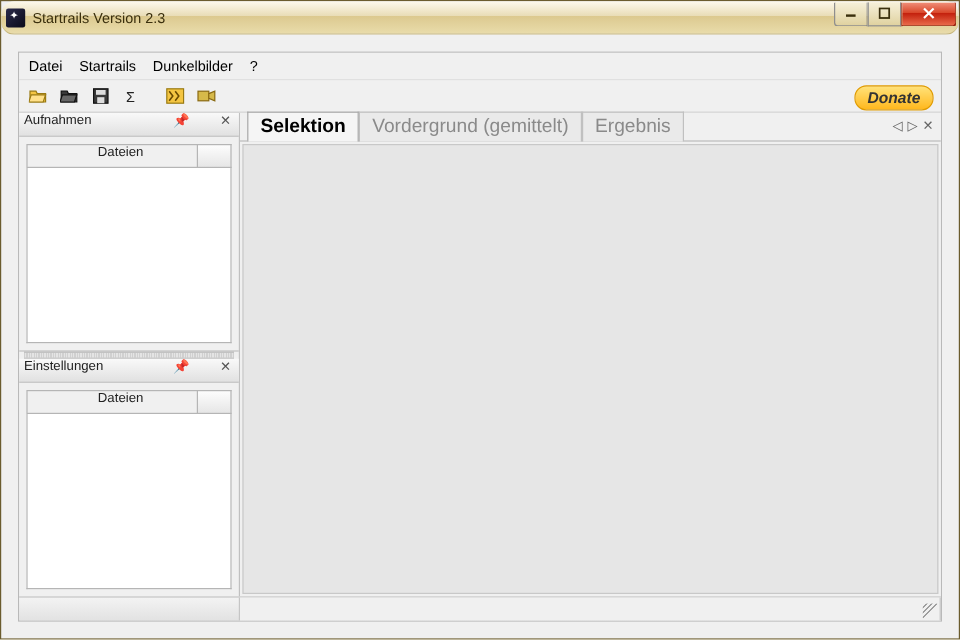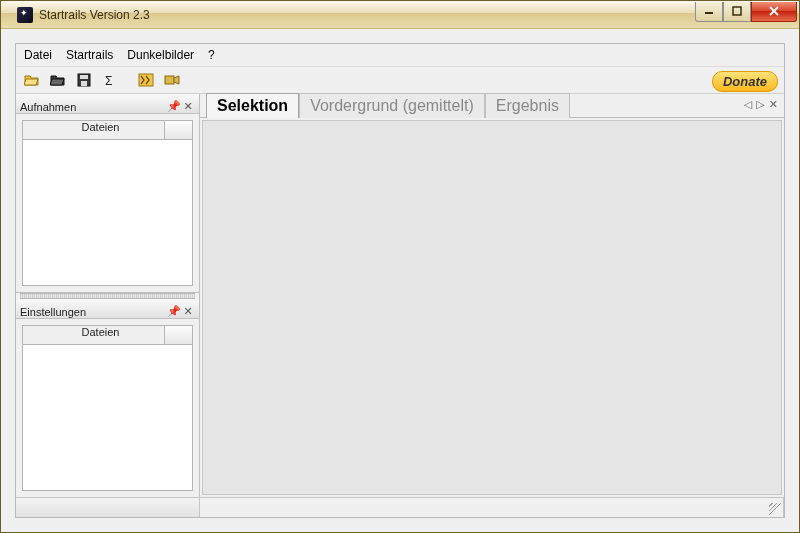--- a/index.html
+++ b/index.html
@@ -1,20 +1,20 @@
 <!DOCTYPE html>
 <html><head>
 <meta charset="utf-8">
 <style>
 * { margin: 0; padding: 0; box-sizing: border-box; font-family: "Segoe UI", Tahoma, sans-serif; font-size: 12px; }
 body { width: 800px; height: 533px; overflow: hidden; background: #d8c89c; }
 
 .window { width: 800px; height: 533px; border: 1px solid #6b5c2e; display: flex; flex-direction: column; background: #f0f0f0; }
 
-.titlebar { height: 28px; background: linear-gradient(to bottom, #fdf9ed 0%, #e9ddb7 45%, #dcc98f 46%, #e9dcab 100%); display: flex; align-items: center; padding-left: 16px; border-bottom: 1px solid #c7b77d; }
+.titlebar { height: 28px; background: linear-gradient(to bottom, #fdf9ed 0%, #e9ddb7 45%, #dcc98f 46%, #e9dcab 100%); display: flex; align-items: center; padding-left: 4px; border-bottom: 1px solid #c7b77d; border-radius: 11px; }
 .titlebar-icon { width: 16px; height: 16px; margin-right: 6px; background: linear-gradient(135deg,#2a2a4a,#0a0a1a); border-radius: 2px; position: relative; }
 .titlebar-icon::after { content:"✦"; color:#fff; font-size:9px; position:absolute; top:1px; left:3px; }
 .titlebar-text { color: #3a2f0d; font-size: 12px; flex: 1; }
 .window-controls { display: flex; height: 20px; margin-right: 2px; margin-top: -6px; }
 .win-btn { width: 28px; height: 20px; margin-left: 0; display:flex; align-items:center; justify-content:center; border:1px solid #8e8e8e; border-top:none; position:relative; }
 .win-btn.min { background: linear-gradient(to bottom,#f6f0da,#e0d2a0); border-radius: 0 0 0 3px; }
 .win-btn.max { background: linear-gradient(to bottom,#f6f0da,#e0d2a0); }
 .win-btn.close { width: 46px; background: linear-gradient(to bottom,#f08f7a 0%,#d9482b 45%,#c21e0b 46%,#e96a4a 100%); border-color:#9a2410; border-radius: 0 0 3px 0; }
 .win-btn svg { display:block; }
 
@@ -25,21 +25,21 @@
 
 .toolbar { display:flex; align-items:center; padding: 3px 6px; gap: 6px; border-bottom: 1px solid #d0d0d0; background:#f0f0f0; position:relative; }
 .tool-btn { width:20px; height:20px; display:flex; align-items:center; justify-content:center; cursor:default; }
 .donate { position:absolute; right:6px; top:4px; padding:2px 10px; font-size:13px; font-style:italic; font-weight:bold; color:#333; background: linear-gradient(to bottom,#ffe27a,#ffb81e); border:1px solid #e09b00; border-radius:10px; }
 
 .workspace { flex:1; display:flex; min-height:0; }
 
 .sidebar { width: 184px; display:flex; flex-direction:column; border-right:1px solid #c0c0c0; background:#f0f0f0; }
 .panel { flex:1; display:flex; flex-direction:column; border-bottom:1px solid #c0c0c0; min-height:0; }
 .panel:last-child { border-bottom:none; }
-.panel-header { background: linear-gradient(to bottom,#f9f9f9,#e1e1e1); border-bottom:1px solid #c0c0c0; height:20px; display:flex; align-items:flex-end; padding:0 4px; }
+.panel-header { background: linear-gradient(to bottom,#f9f9f9,#e1e1e1); border-bottom:1px solid #c0c0c0; height:20px; display:flex; align-items:flex-start; padding:0 4px;gap:23px; }
 .panel-title { flex:1; font-size:11px; color:#222; }
 .panel-ctrl { width:14px; text-align:center; color:#555; cursor:default; font-size:11px; }
 .col-header-row { display:flex; margin:6px 6px 0 6px; }
 .col-header { height:20px; background: linear-gradient(to bottom,#fdfdfd,#e6e6e6); border:1px solid #b5b5b5; display:flex; align-items:center; padding:0 6px; font-size:11px; color:#222; }
 .col-header.main { flex:1;padding-left:20px; }
 .col-header.spacer { width:28px; border-left:none; }
 .panel-body { flex:1; margin:0 6px 6px 6px; background:#fff; border:1px solid #b5b5b5; border-top:none; }
 
 .spacer-bar { height:6px; background: repeating-linear-gradient(90deg,#d0d0d0,#d0d0d0 1px,#e4e4e4 1px,#e4e4e4 2px); border-top:1px solid #b8b8b8; border-bottom:1px solid #b8b8b8; margin:0 4px; }
 

